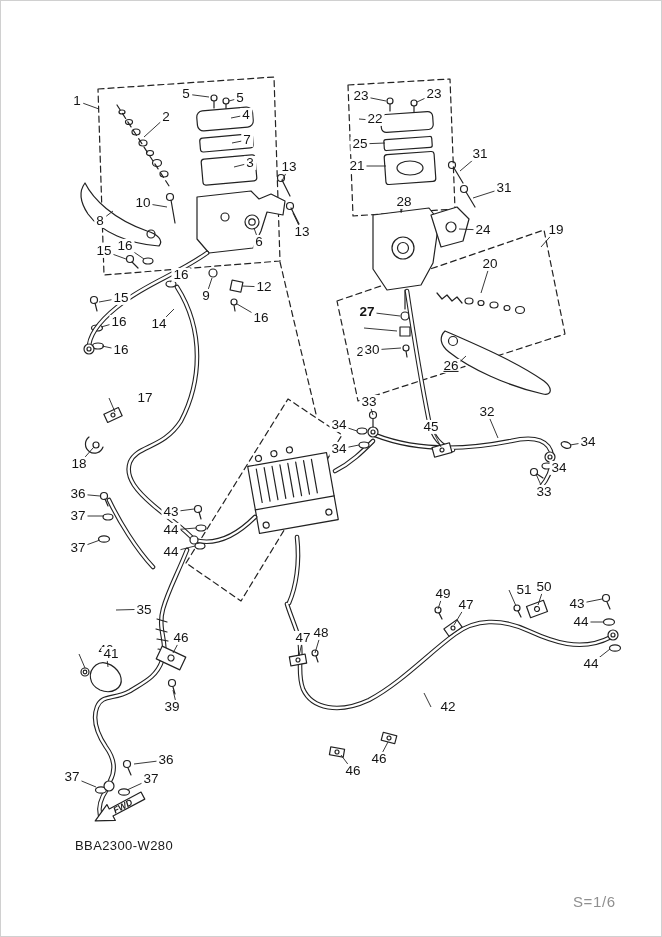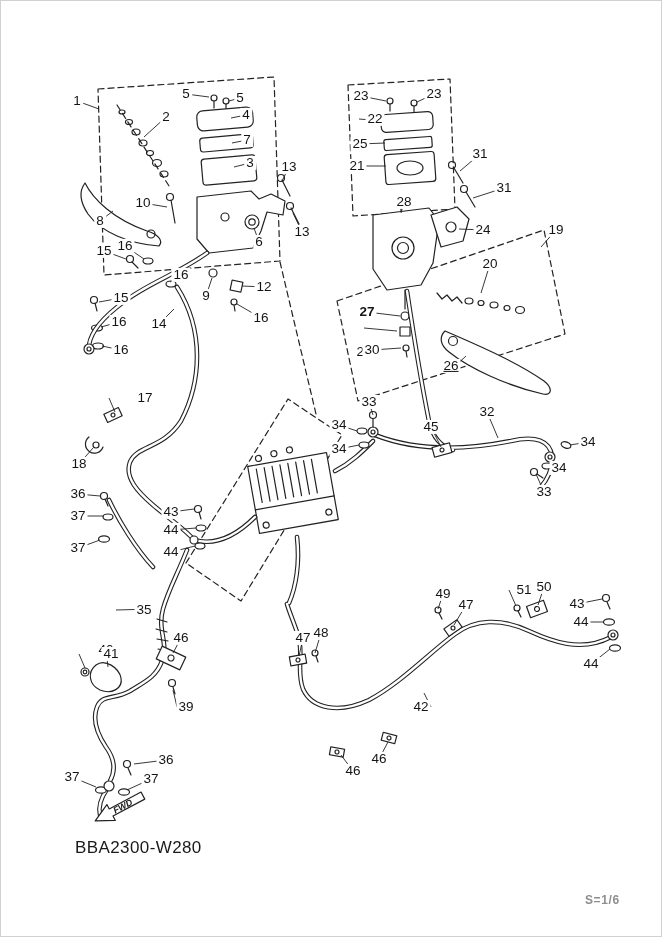--- a/index.html
+++ b/index.html
@@ -7,22 +7,22 @@
     position:relative;width:662px;height:937px;background:#fff;
     border:1px solid #d0d0d0;box-sizing:border-box;overflow:hidden;
     font-family:"Liberation Sans",sans-serif;color:#1a1a1a;
   }
   svg.layer{position:absolute;left:0;top:0;}
   #callouts{position:absolute;left:0;top:0;width:100%;height:100%;pointer-events:none;}
   .callout{
     position:absolute;transform:translate(-50%,-50%);
     font-size:13.5px;line-height:1.05;color:#141414;background:#fff;padding:0 2px;
   }
-  .code{position:absolute;left:74px;top:837px;font-size:17px;letter-spacing:.4px;color:#1a1a1a;}
-  .sheet{position:absolute;left:584px;top:892px;font-size:12px;letter-spacing:.6px;color:#8f8f8f;font-weight:bold;}
+  .code{position:absolute;left:74px;top:837px;font-size:13px;letter-spacing:.4px;color:#1a1a1a;}
+  .sheet{position:absolute;left:572px;top:892px;font-size:15px;letter-spacing:.6px;color:#8f8f8f;}
 </style>
 </head>
 <body>
 
 <div class="page">
 
   <svg class="layer" width="662" height="937" viewBox="0 0 662 937">
     <g stroke="#222" fill="none" stroke-width="1.2" stroke-linecap="round" stroke-linejoin="round">
 
       <g stroke-dasharray="6 4">
@@ -388,31 +388,31 @@
       <div class="callout" style="left: 77px; top: 493px;">36</div>
       <div class="callout" style="left: 77px; top: 515px;">37</div>
       <div class="callout" style="left: 77px; top: 547px;">37</div>
       <div class="callout" style="left: 170px; top: 511px;">43</div>
       <div class="callout" style="left: 170px; top: 529px;">44</div>
       <div class="callout" style="left: 170px; top: 551px;">44</div>
       <div class="callout" style="left: 115px; top: 609px; margin-left: 28px;">35</div>
       <div class="callout" style="left: 180px; top: 637px;">46</div>
       <div class="callout" style="left: 105px; top: 649px; text-align: right;">40</div>
       <div class="callout" style="left: 78px; top: 653px; margin-left: 32px;">41</div>
-      <div class="callout" style="left: 185px; top: 706px;">39</div>
+      <div class="callout" style="left: 171px; top: 706px;">39</div>
       <div class="callout" style="left: 302px; top: 637px;">47</div>
       <div class="callout" style="left: 320px; top: 632px;">48</div>
       <div class="callout" style="left: 442px; top: 593px;">49</div>
       <div class="callout" style="left: 465px; top: 604px;">47</div>
       <div class="callout" style="left: 508px; top: 589px; margin-left: 15px;">51</div>
       <div class="callout" style="left: 543px; top: 586px;">50</div>
       <div class="callout" style="left: 576px; top: 603px;">43</div>
       <div class="callout" style="left: 580px; top: 621px;">44</div>
       <div class="callout" style="left: 590px; top: 663px;">44</div>
-      <div class="callout" style="left: 420px; top: 706px;">42</div>
+      <div class="callout" style="left: 447px; top: 706px;">42</div>
       <div class="callout" style="left: 378px; top: 758px;">46</div>
       <div class="callout" style="left: 352px; top: 770px;">46</div>
       <div class="callout" style="left: 165px; top: 759px;">36</div>
       <div class="callout" style="left: 71px; top: 776px;">37</div>
       <div class="callout" style="left: 150px; top: 778px;">37</div>
     </div>
 
   <div class="code">BBA2300-W280</div>
   <div class="sheet">S=1/6</div>
 </div>

